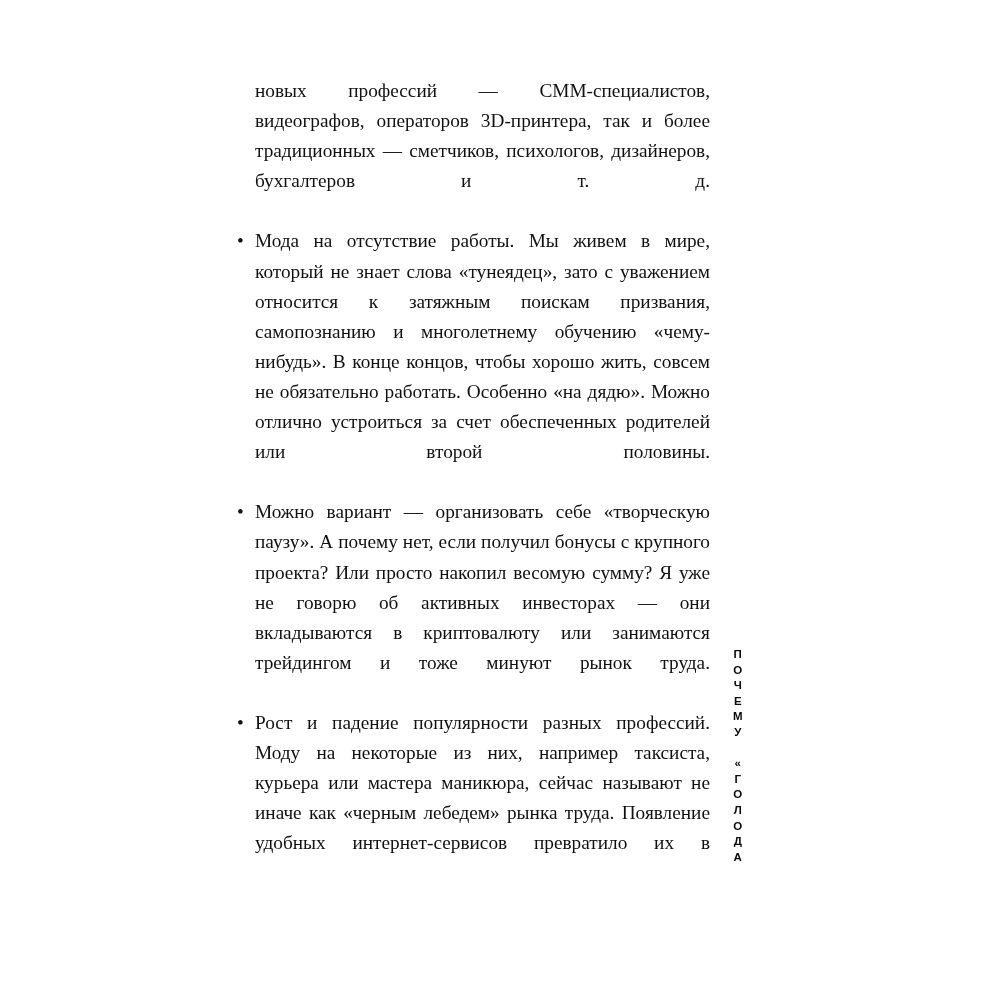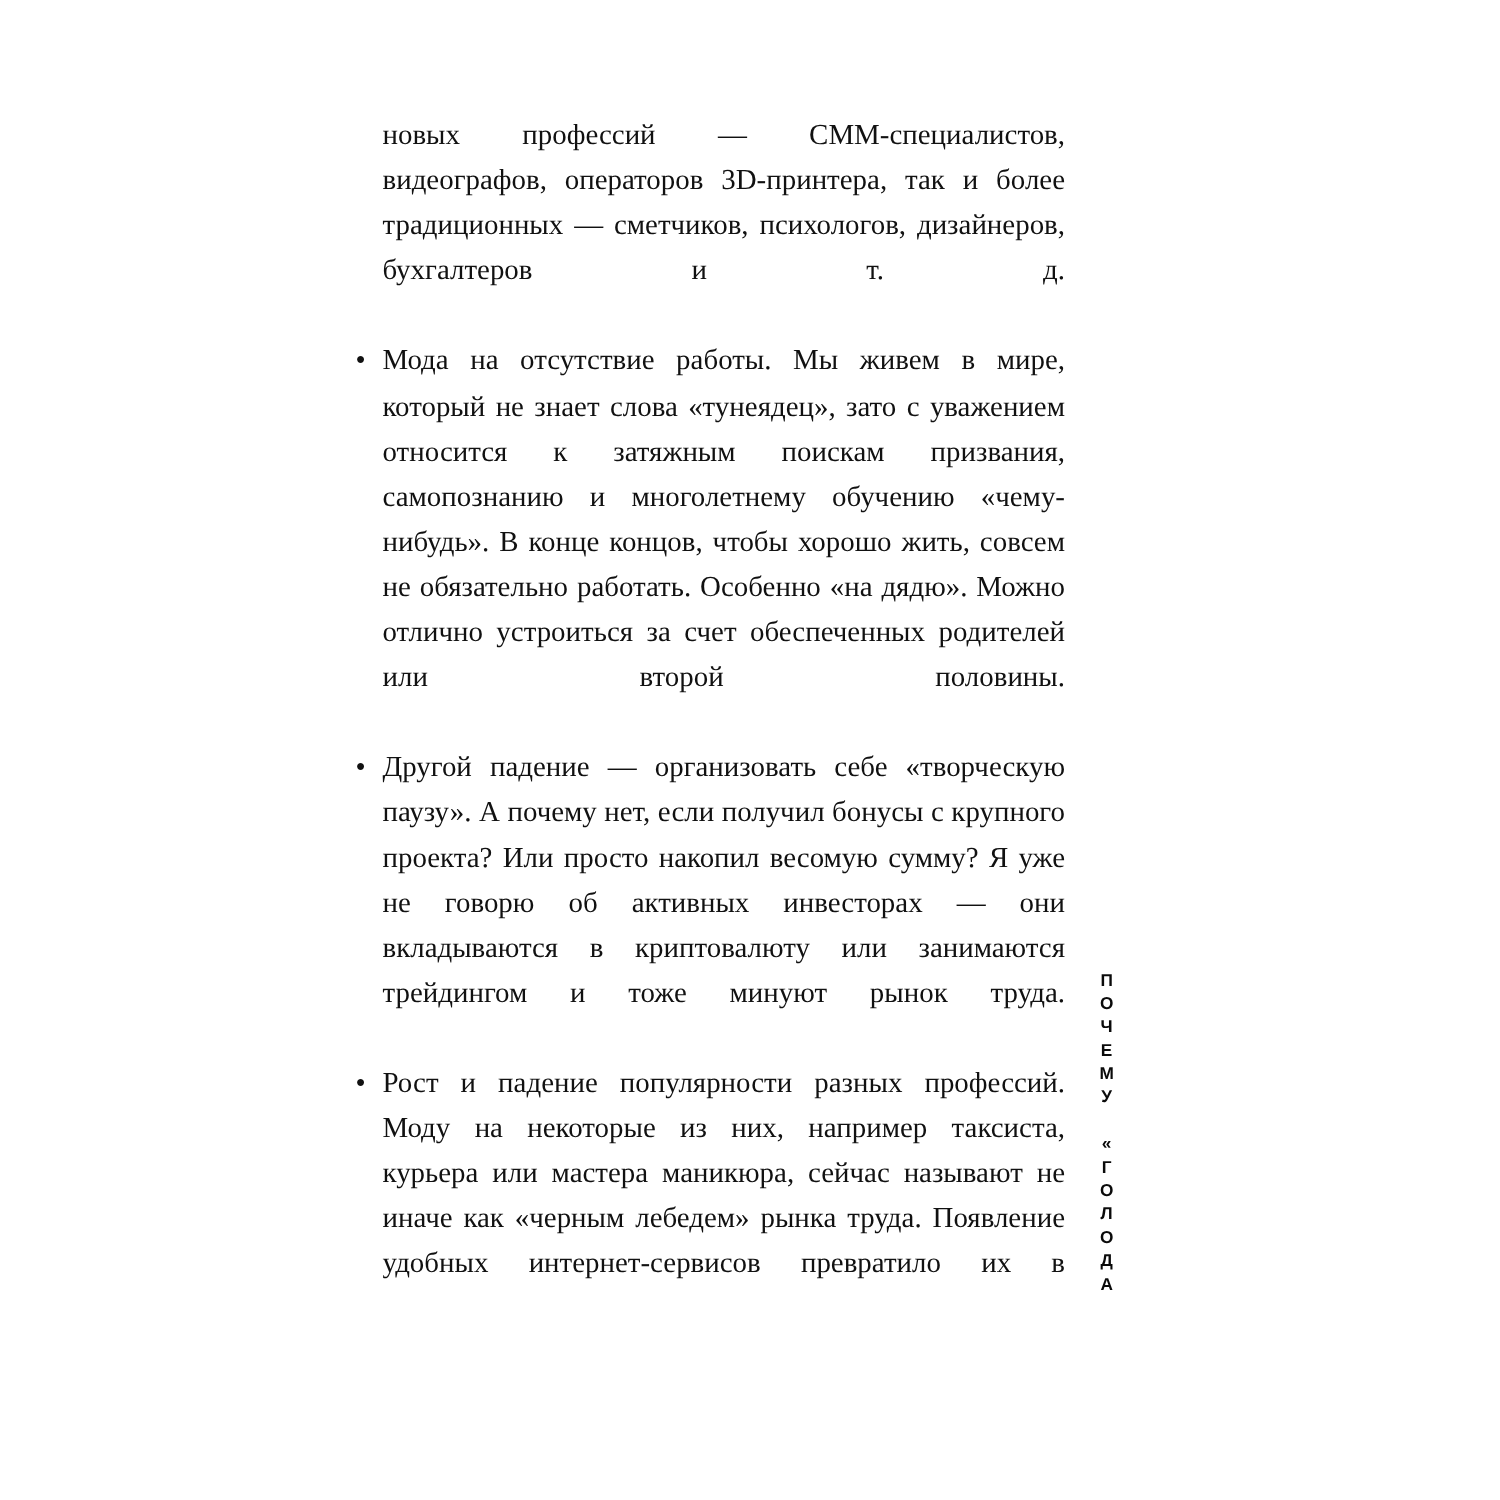--- a/index.html
+++ b/index.html
@@ -110,21 +110,21 @@
 
     <p class="para continuation">
       <span>новых профессий — СММ-специалистов, видеографов, операторов 3D-принтера, так и более традиционных — сметчиков, психологов, дизайнеров, бухгалтеров и т. д.</span>
     </p>
 
     <p class="para bullet">
       <span class="marker">•</span><span class="bold">Мода на отсутствие работы.</span><span> Мы живем в мире, который не знает слова «тунеядец», зато с уважением относится к затяжным поискам призвания, самопознанию и многолетнему обучению «чему-нибудь». В конце концов, чтобы хорошо жить, совсем не обязательно работать. Особенно «на дядю». Можно отлично устроиться за счет обеспеченных родителей или второй половины.</span>
     </p>
 
     <p class="para bullet">
-      <span class="marker">•</span><span>Другой падение — </span><span class="bold">организовать себе «творческую паузу».</span><span> А почему нет, если получил бонусы с крупного проекта? Или просто накопил весомую сумму? Я уже не говорю об активных инвесторах — они вкладываются в криптовалюту или занимаются трейдингом и тоже минуют рынок труда.</span>
+      <span class="marker">•</span><span>Можно вариант — </span><span class="bold">организовать себе «творческую паузу».</span><span> А почему нет, если получил бонусы с крупного проекта? Или просто накопил весомую сумму? Я уже не говорю об активных инвесторах — они вкладываются в криптовалюту или занимаются трейдингом и тоже минуют рынок труда.</span>
     </p>
 
     <p class="para bullet">
       <span class="marker">•</span><span class="bold">Рост и падение популярности разных профессий.</span><span> Моду на некоторые из них, например таксиста, курьера или мастера маникюра, сейчас называют не иначе как «черным лебедем» рынка труда. Появление удобных интернет-сервисов превратило их в настоящую Мекку для людей, которые не хотят встраиваться в бизнес-иерархию и при этом не готовы самостоятельно искать клиентов. А тут тебе три в одном: относительная свобода, поток заказов из консолидированного источника и при желании заработок выше среднего. Логично, что такая ситуация спровоцировала дополнительный отток людей из профессий, которые и раньше не пользовались в России большим спросом: официант, сантехник, токарь и т. д.</span>
     </p>
 
   </div>
 
   <div class="running-head">
     <span class="vtext">ПОЧЕМУ «ГОЛОДАЕМ»?</span>

